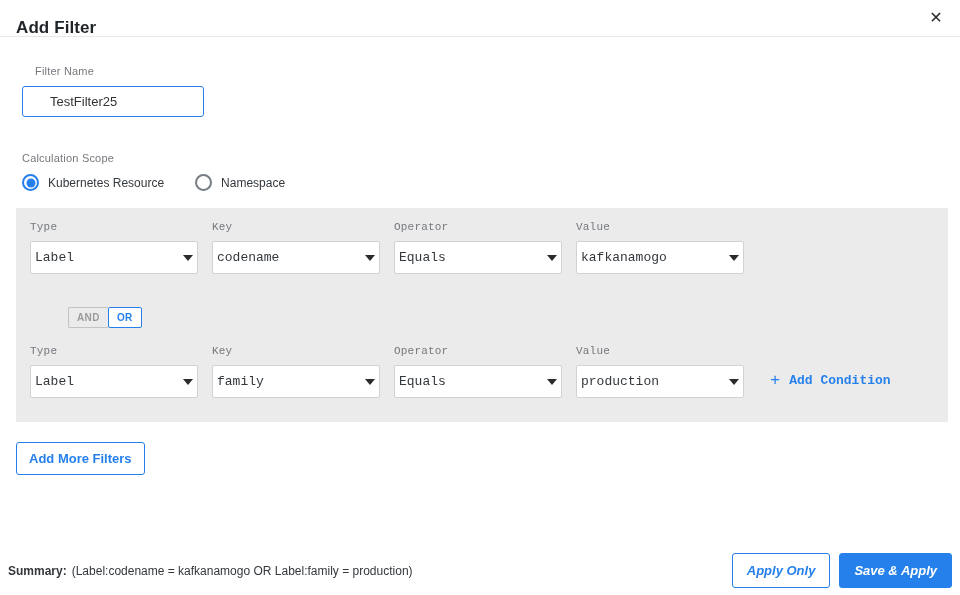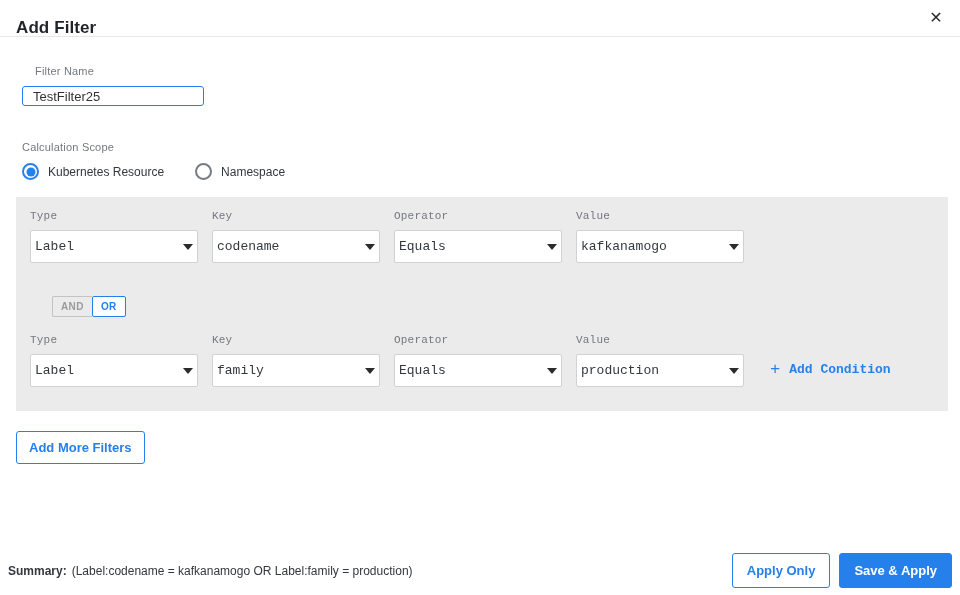--- a/index.html
+++ b/index.html
@@ -45,27 +45,27 @@
     font-size: 11px;
     color: #74787d;
     letter-spacing: 0.2px;
   }
 
   
   .filter-name-block { margin: 28px 0 0 22px; }
   .filter-name-block .field-label { margin-bottom: 9px; padding-left: 13px; }
   .text-input {
     width: 182px;
-    height: 20px;
+    height: 31px;
     border: 1.5px solid #2680eb;
     border-radius: 3px;
     font-family: inherit;
     font-size: 13px;
     color: #333;
-    padding: 0 10px;
+    padding: 0 27px;
     outline: none;
     background: #fff;
   }
 
   
   .calc-scope-block { margin: 35px 0 0 22px; }
   .radio-row { display: flex; align-items: center; margin-top: 10px; }
   .radio-option { display: flex; align-items: center; cursor: pointer; }
   .radio-option + .radio-option { margin-left: 31px; }
   .radio-circle {
@@ -111,21 +111,21 @@
   .dropdown-value { font-size: 13px; color: #33383d; }
   .caret {
     width: 0; height: 0;
     border-left: 5px solid transparent;
     border-right: 5px solid transparent;
     border-top: 6px solid #2b2b2b;
     flex: 0 0 auto;
   }
 
   
-  .logic-toggle { display: flex; margin: 33px 0 17px 22px; }
+  .logic-toggle { display: flex; margin: 33px 0 17px 38px; }
   .logic-btn {
     height: 21px;
     padding: 0 8px;
     font-size: 10px;
     font-weight: 700;
     letter-spacing: 0.4px;
     display: flex;
     align-items: center;
     cursor: pointer;
     border-radius: 2px;
@@ -184,20 +184,21 @@
   .summary .summary-label { font-weight: 700; margin-right: 5px; }
   .footer-buttons { display: flex; align-items: center; }
   .btn {
     height: 35px;
     border-radius: 3px;
     font-family: inherit;
     font-size: 13px;
     font-weight: 700;
     padding: 0 14px;
     cursor: pointer;
+    font-style: italic;
   }
   .btn-outline {
     background: #fff;
     border: 1.5px solid #2680eb;
     color: #2680eb;
   }
   .btn-primary {
     background: #2680eb;
     border: 1.5px solid #2680eb;
     color: #fff;

